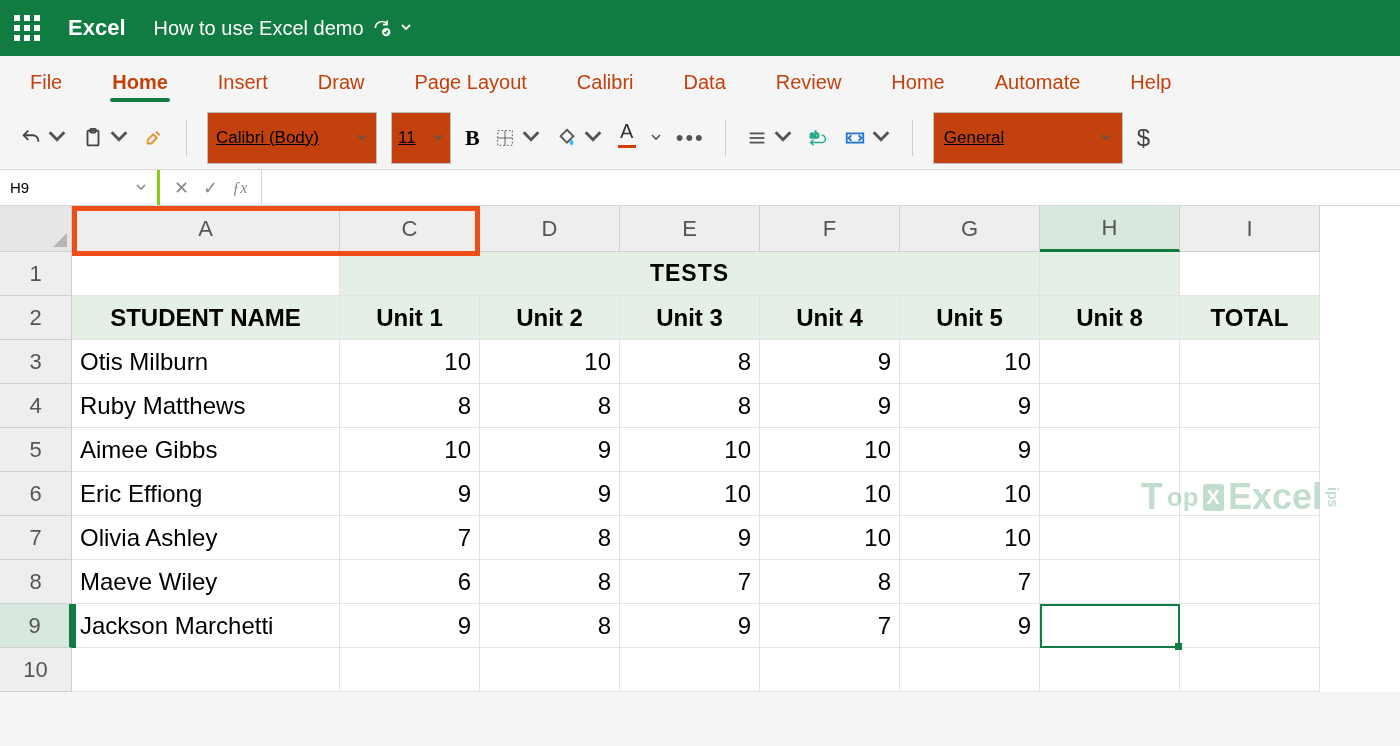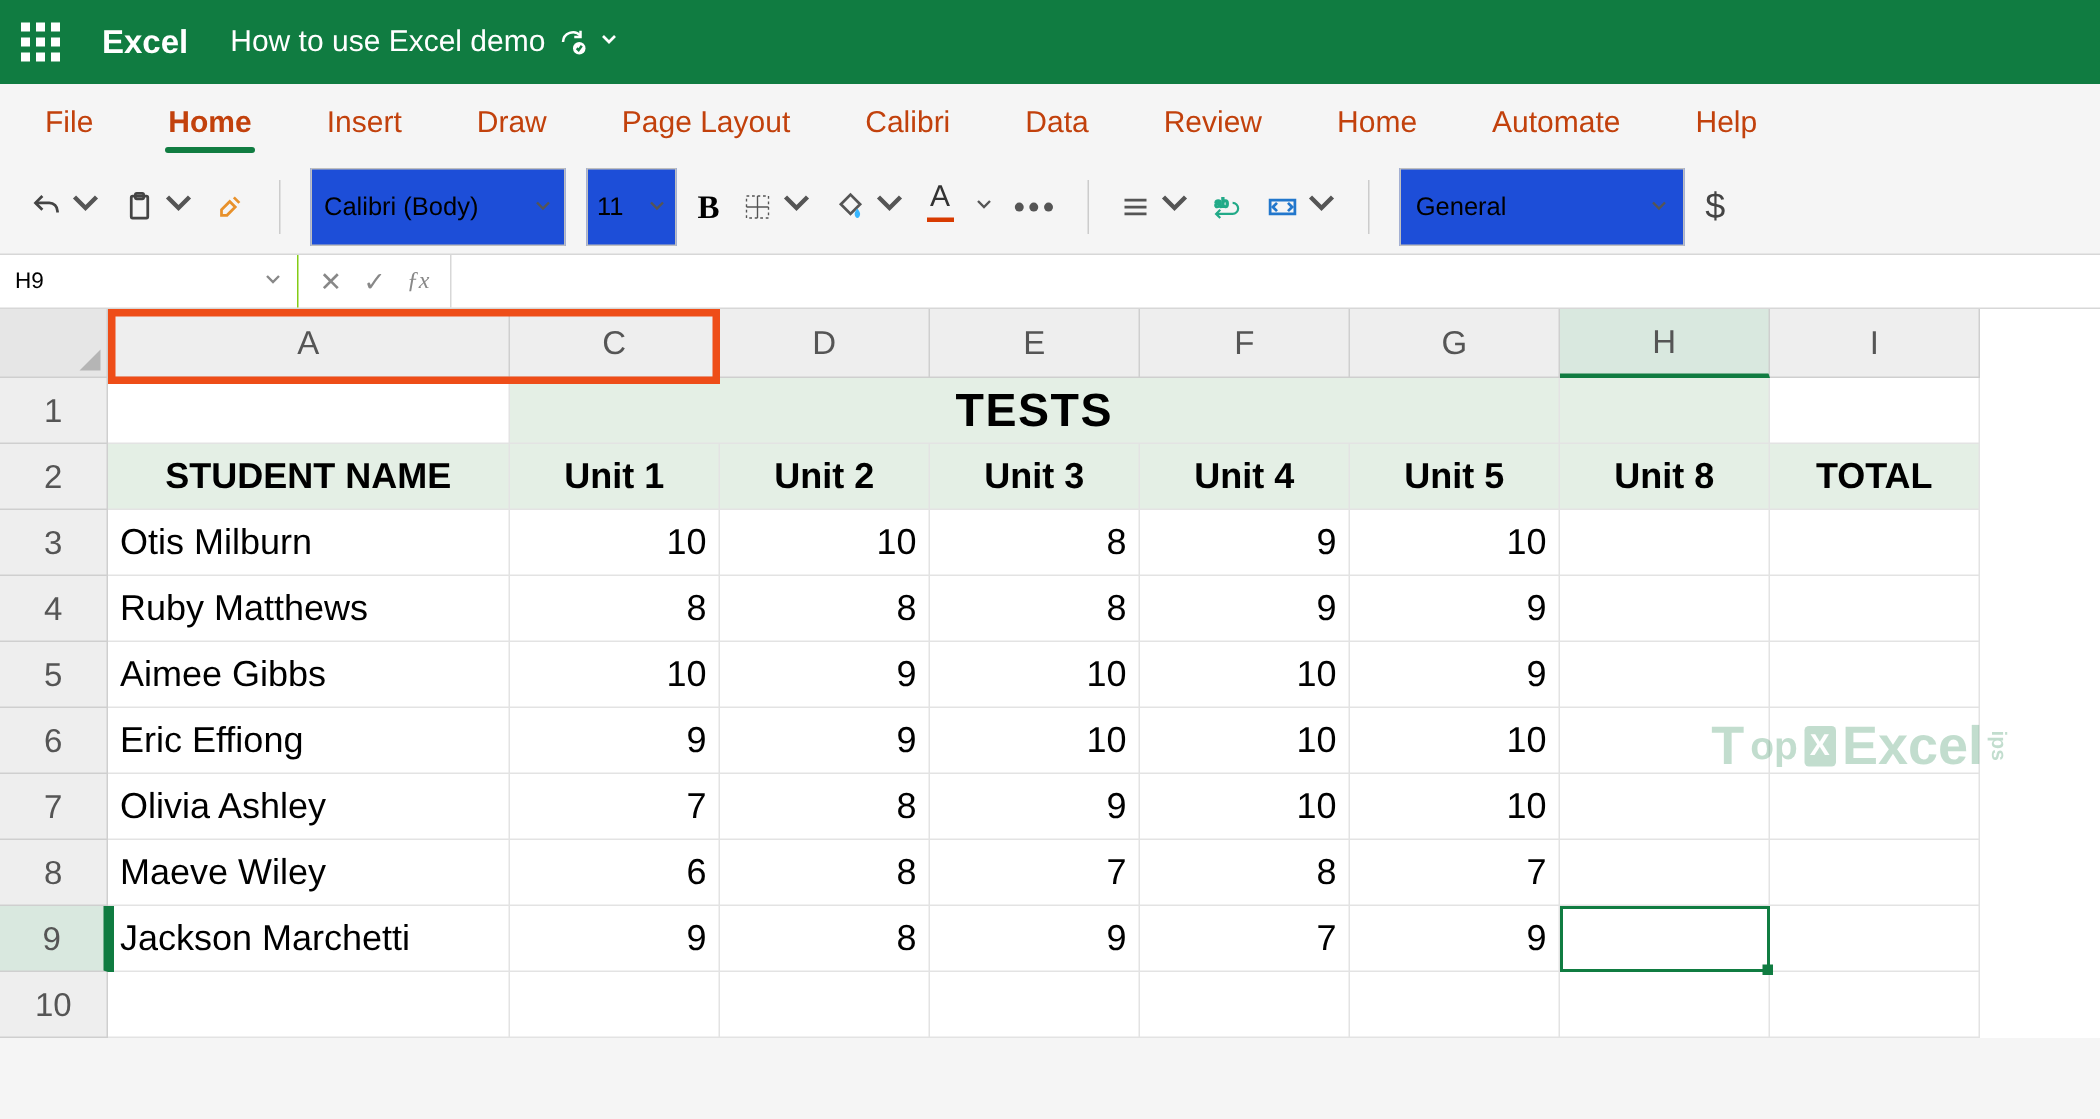--- a/index.html
+++ b/index.html
@@ -19,33 +19,33 @@
   
   .ribbon-tabs { height: 50px; background: #f5f5f5; display: flex; align-items: flex-end; padding: 0 28px; gap: 46px; font-size: 20px; color: #c2410c; }
   .ribbon-tab { padding: 10px 2px 12px 2px; cursor: pointer; position: relative; }
   .ribbon-tab.active { font-weight: 600; }
   .ribbon-tab.active::after { content:""; position:absolute; left:0; right:0; bottom:4px; height:4px; background:#107c41; border-radius:2px; }
 
   
   .ribbon-bar { height: 64px; background: #f5f5f5; border-bottom: 1px solid #d7d7d7; display:flex; align-items:center; padding: 0 20px; gap: 14px; }
   .rb-btn { display:flex; align-items:center; gap:4px; cursor:pointer; height:36px; }
   .rb-sep { width:1px; height:36px; background:#ccc; margin:0 6px; }
-  .rb-input { height:52px; border:1px solid #bfbfbf; background:#1d4ed8; display:flex; align-items:center; font-size:17px; }
+  .rb-input { height:52px; border:1px solid #bfbfbf; background:#c2410c; display:flex; align-items:center; font-size:17px;text-decoration:underline; }
   .font-family { width:170px; padding:0 8px; justify-content:space-between; }
   .font-size { width:60px; padding:0 6px; justify-content:space-between; }
   .number-format { width:190px; padding:0 10px; justify-content:space-between; }
   .chev { display:inline-block; }
   .chev svg { width:12px; height:12px; }
   .icon-btn svg { width:22px; height:22px; }
   .bold-letter { font-weight:700; font-size:22px; font-family: "Times New Roman", serif; }
   .font-color-bar { width:18px; height:3px; background:#d83b01; }
 
   
   .formula-row { height:36px; background:#fff; border-bottom:1px solid #d7d7d7; display:flex; align-items:stretch; }
-  .name-box { width:199px; border-right:1px solid #84cc16; display:flex; align-items:center; justify-content:space-between; padding:0 10px; font-size:15px; }
+  .name-box { width:160px; border-right:3px solid #84cc16; display:flex; align-items:center; justify-content:space-between; padding:0 10px; font-size:15px; }
   .fx-btns { display:flex; align-items:center; gap:14px; padding:0 14px; color:#888; font-size:16px; border-right:1px solid #d7d7d7; }
   .fx-label { font-style: italic; font-family: "Times New Roman", serif; }
   .formula-input { flex:1; padding:0 10px; display:flex; align-items:center; font-size:15px; }
 
   
   .grid { position:relative; background:#fff; }
   .col-headers { display:flex; height:46px; }
   .corner { width:72px; background:#e6e6e6; border-right:1px solid #cfcfcf; border-bottom:1px solid #cfcfcf; position:relative; }
   .corner::after { content:""; position:absolute; right:4px; bottom:4px; width:0;height:0; border-left:14px solid transparent; border-bottom:14px solid #b5b5b5; }
   .colh { flex:0 0 auto; background:#eeeeee; border-right:1px solid #cfcfcf; border-bottom:1px solid #cfcfcf; display:flex; align-items:center; justify-content:center; font-size:22px; color:#555; }
@@ -56,21 +56,21 @@
   .rows { }
   .row { display:flex; height:44px; }
   .rowh { width:72px; background:#eeeeee; border-right:1px solid #cfcfcf; border-bottom:1px solid #cfcfcf; display:flex; align-items:center; justify-content:center; font-size:22px; color:#555; }
   .rowh.sel { background:#d9e8df; border-right:3px solid #107c41; }
   .cell { flex:0 0 auto; border-right:1px solid #e3e3e3; border-bottom:1px solid #e3e3e3; display:flex; align-items:center; font-size:24px; padding:0 8px; }
   .cA { width:268px; }
   .cO { width:140px; justify-content:flex-end; }
   .hdr-green { background:#e4efe5; }
   .center { justify-content:center; }
   .bold { font-weight:700; }
-  .tests-head { font-size:31px; letter-spacing:1px; }
+  .tests-head { font-size:23px; letter-spacing:1px; }
 
   
   .highlight-box { position:absolute; top:0px; left:72px; width:408px; height:50px; border:5px solid #ee4d18; pointer-events:none; }
 
   
   .sel-cell { position:absolute; border:2px solid #107c41; pointer-events:none; }
   .sel-cell .handle { position:absolute; right:-4px; bottom:-4px; width:7px; height:7px; background:#107c41; }
 
   
   .row9-mark { position:absolute; left:72px; top:398px; width:4px; height:44px; background:#107c41; }

